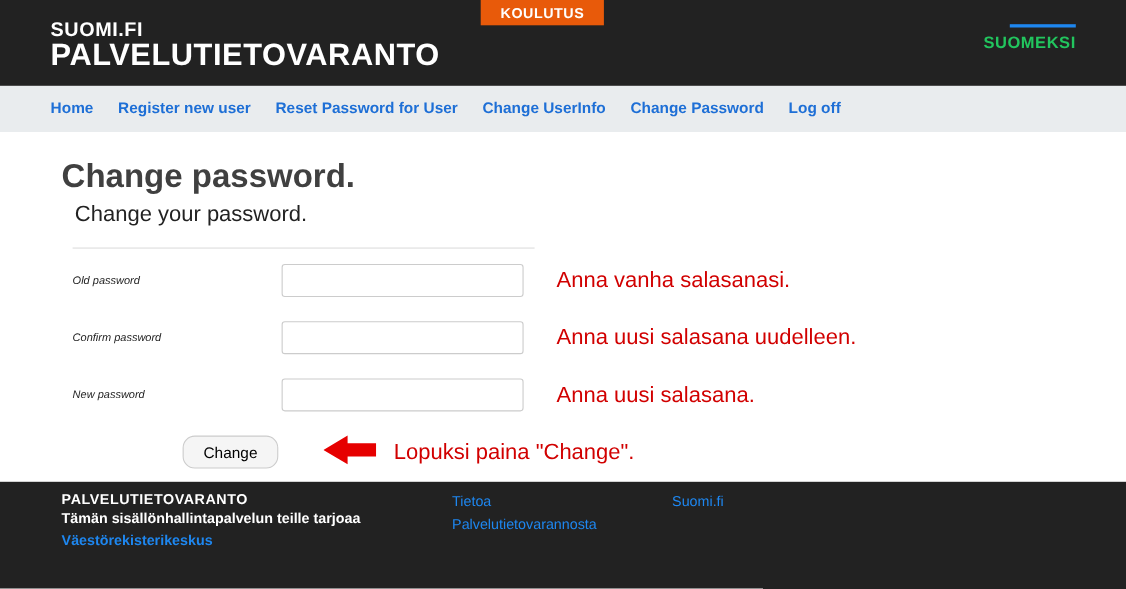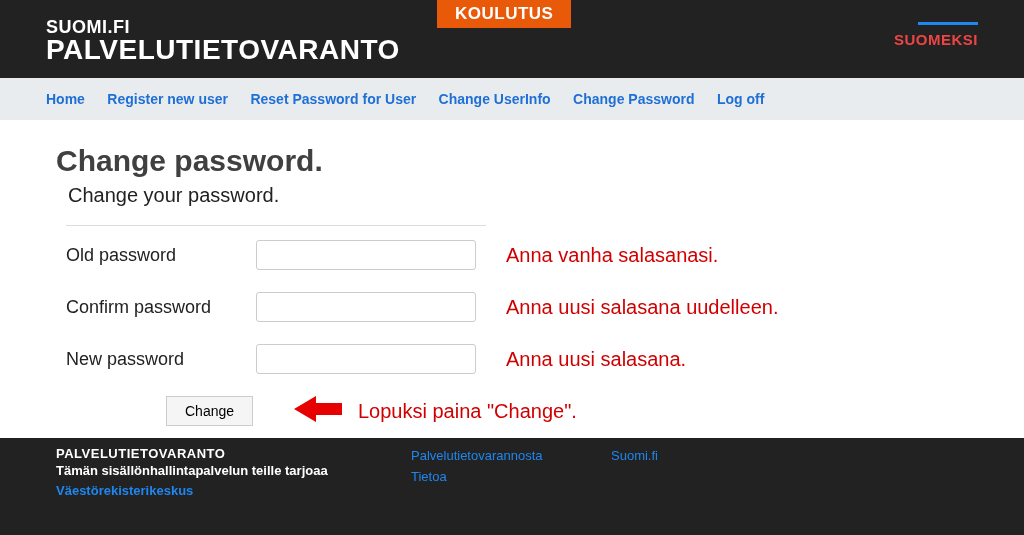--- a/index.html
+++ b/index.html
@@ -1,36 +1,36 @@
 <!DOCTYPE html>
 <html><head>
   <meta charset="utf-8">
   <style>
     * { margin: 0; padding: 0; box-sizing: border-box; }
     body { font-family: "Segoe UI", Arial, sans-serif; width: 1024px; height: 535px; overflow: hidden; background: #fff; }
     .topbar { background: #222; color: #fff; position: relative; height: 78px; }
-    .koulutus-tab { position: absolute; top: 0; left: 437px; background: #e85a0a; color: #fff; padding: 4px 18px; font-size: 17px; font-weight: 600; letter-spacing: .5px; }
+    .koulutus-tab { position: absolute; top: 0; left: 437px; background: #e85a0a; color: #fff; padding: 4px 18px; font-size: 13px; font-weight: 600; letter-spacing: .5px; }
     .brand { position: absolute; left: 46px; top: 18px; line-height: 1; }
     .brand .small { font-size: 18px; font-weight: 700; letter-spacing: .5px; }
     .brand .big { font-size: 28px; font-weight: 800; letter-spacing: .5px; }
     .lang { position: absolute; right: 46px; top: 22px; text-align: right; }
     .lang .bar { display: block; width: 60px; height: 3px; background: #1e87f0; margin-left: auto; margin-bottom: 6px; }
-    .lang .txt { color: #ef4444; font-size: 15px; font-weight: 600; letter-spacing: .5px; }
+    .lang .txt { color: #22c55e; font-size: 15px; font-weight: 600; letter-spacing: .5px; }
     .navbar { background: #e9ecee; padding: 12px 46px; font-weight: bold; }
     .navbar a { color: #1e6fd6; text-decoration: none; font-size: 14px; margin-right: 18px; }
     .content { padding: 24px 56px 0; position: relative; }
     h1 { font-size: 30px; font-weight: 700; color: #404040; }
     h2 { font-size: 20px; font-weight: 400; color: #222; margin-top: 6px; margin-left: 12px; }
     .form { margin-top: 18px; margin-left: 10px; border-top: 1px solid #ddd; padding-top: 14px; width: 420px; }
     .row { display: flex; align-items: center; margin-bottom: 22px; position: relative; }
-    .row label { width: 190px; font-size: 18px; color: #222; }
+    .row label { width: 190px; font-size: 10px; color: #222; font-style: italic; }
     .row input { width: 220px; height: 30px; border: 1px solid #ccc; border-radius: 3px; padding: 3px 6px; font-size: 14px; }
     .hint { position: absolute; left: 440px; color: #d10000; font-size: 20px; white-space: nowrap; text-align: right; }
     .btnrow { display: flex; align-items: center; margin-left: 100px; position: relative; }
-    .chg-btn { background: #f5f5f5; border: 1px solid #ccc; border-radius: 0; padding: 6px 18px; font-size: 14px; cursor: pointer; }
+    .chg-btn { background: #f5f5f5; border: 1px solid #ccc; border-radius: 11px; padding: 6px 18px; font-size: 14px; cursor: pointer; }
     .arrow-wrap { position: absolute; left: 128px; top: -2px; display: flex; align-items: center; }
     .arrow { display: inline-block; }
     .hint-btn { color: #d10000; font-size: 20px; margin-left: 16px; white-space: nowrap; }
     .footer { background: #222; color: #fff; position: absolute; top: 438px; left: 0; width: 1024px; height: 97px; padding: 8px 56px 0; display: flex; font-size: 13px; }
     .footer .col1 { width: 355px; }
     .footer .col1 .t { font-weight: 700; letter-spacing: .5px; font-size: 13px; }
     .footer .col1 .desc { line-height: 1.5; font-weight: bold; }
     .footer a { color: #1e87f0; text-decoration: none; }
     .footer .col2 { width: 200px; line-height: 1.6; }
     .footer .col3 { width: 180px; line-height: 1.6; }
@@ -94,19 +94,19 @@
 </div>
 
 <div class="footer">
   <div class="col1">
     <div class="t">PALVELUTIETOVARANTO</div>
     <div class="desc">
       <span>Tämän sisällönhallintapalvelun teille tarjoaa </span><a href="#">Väestörekisterikeskus</a>
     </div>
   </div>
   <div class="col2">
+    <div><a href="#">Tietoa</a></div>
     <div><a href="#">Palvelutietovarannosta</a></div>
-    <div><a href="#">Tietoa</a></div>
   </div>
   <div class="col3">
     <div><a href="#">Suomi.fi</a></div>
   </div>
 </div>
 
 </body></html>

